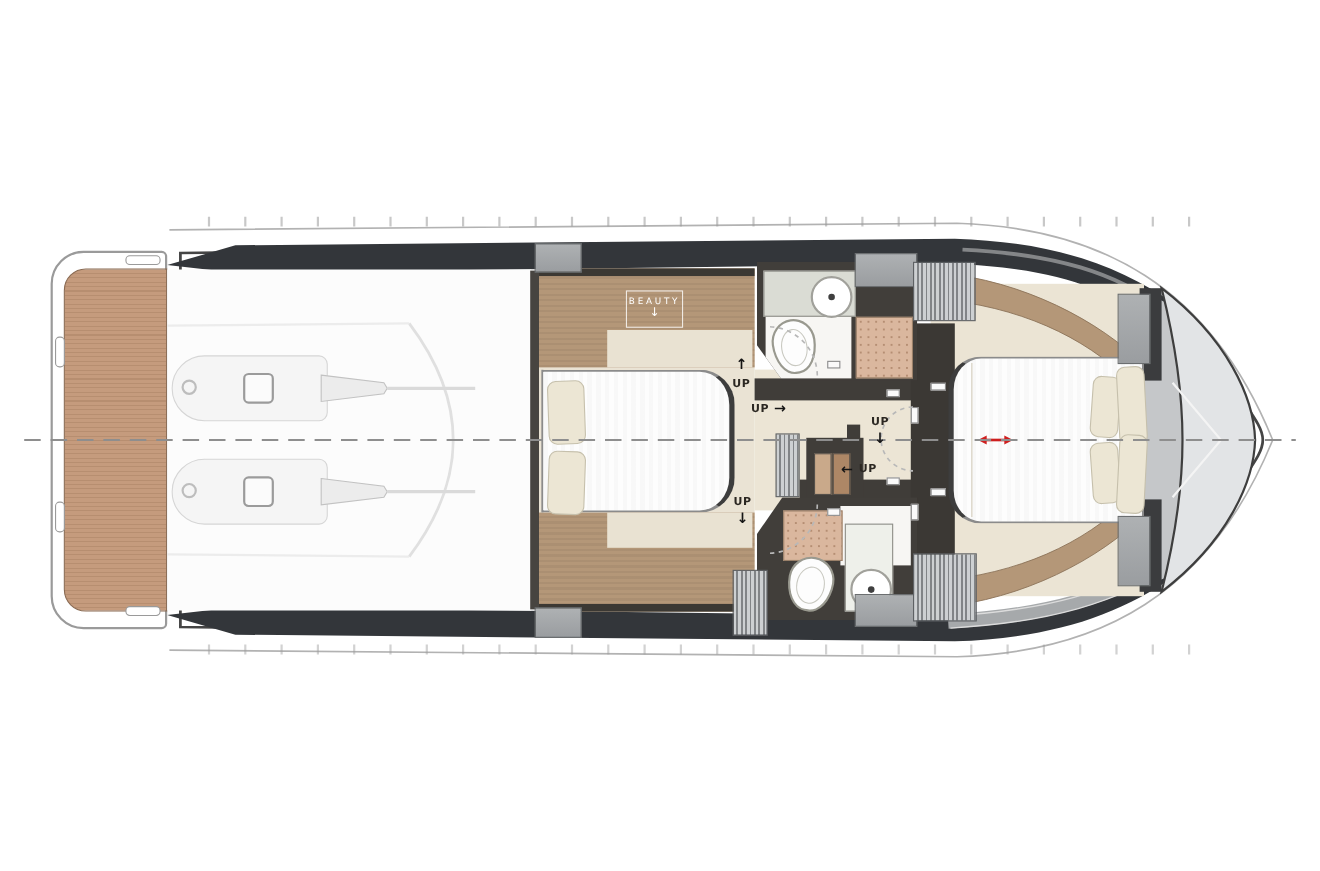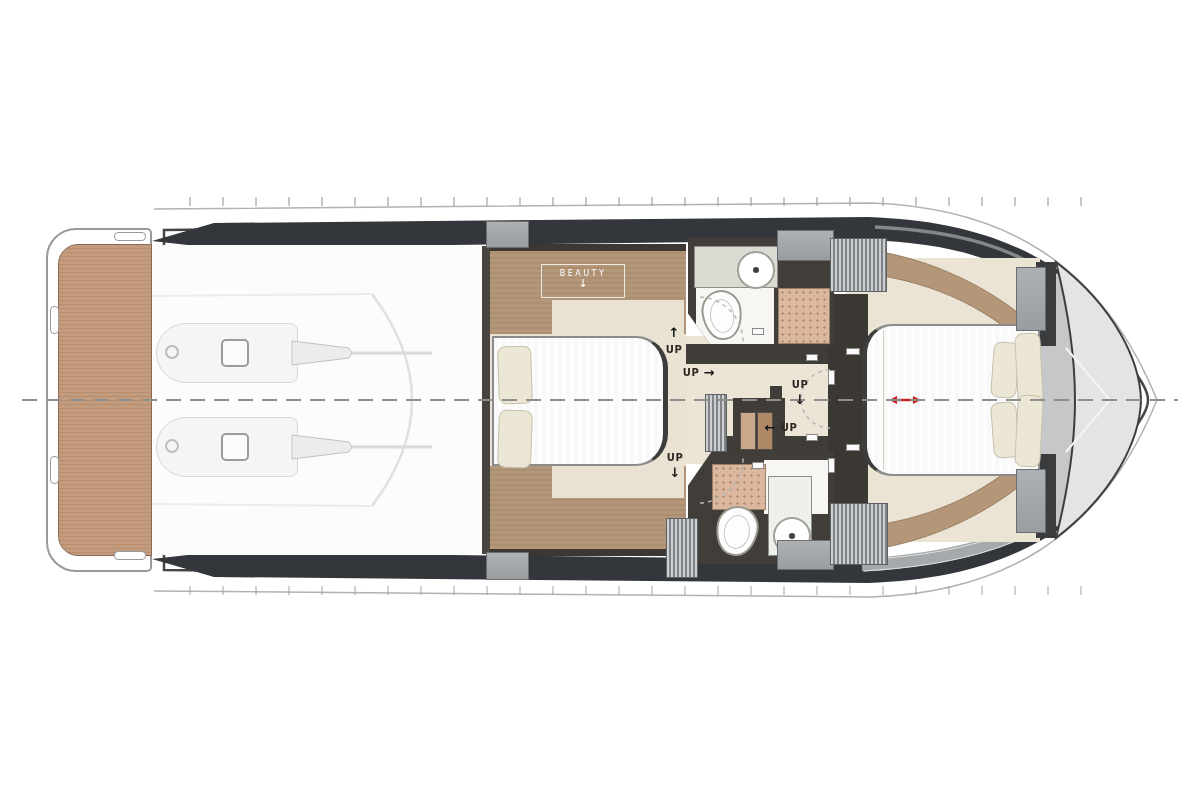--- a/index.html
+++ b/index.html
@@ -211,21 +211,21 @@
     <path d="M 700,503 A 45,45 0 0 0 743,458" fill="none" stroke="#b8b8b8" stroke-width="1.5" stroke-dasharray="4,4"></path>
     <path d="M 830,370 A 29,29 0 0 0 830,428" fill="none" stroke="#b8b8b8" stroke-width="1.5" stroke-dasharray="4,4"></path>
     <g>
       <path d="M 896,400 L 914,400" stroke="#ce1f1f" stroke-width="2.4"></path>
       <polygon points="889,400 897,396 897,404" fill="#ce1f1f"></polygon>
       <polygon points="921,400 913,396 913,404" fill="#ce1f1f"></polygon>
     </g>
     <path d="M 22,400 L 1178,400" stroke="#8e8e8e" stroke-width="2" stroke-dasharray="15,9"></path>
   </svg>
 
-  <div class="abs label" id="beauty-box" style="left:541px;top:264px;width:84px;height:34px;">
+  <div class="abs label" id="beauty-box" style="left:569px;top:264px;width:52px;height:34px;">
     <div class="bt">BEAUTY</div>
     <div class="ba">↓</div>
   </div>
 
   <div class="uplabel label" style="left:674px;top:349px;">UP</div>
   <div class="uparrow label" style="left:674px;top:332px;">↑</div>
 
   <div class="uplabel label" style="left:691px;top:372px;">UP</div>
   <div class="uparrow label" style="left:709px;top:372px;">→</div>
 

